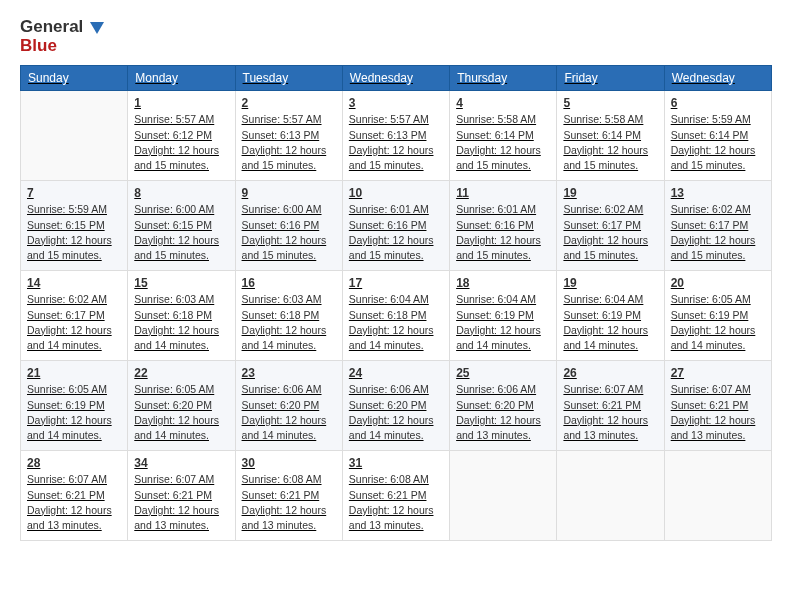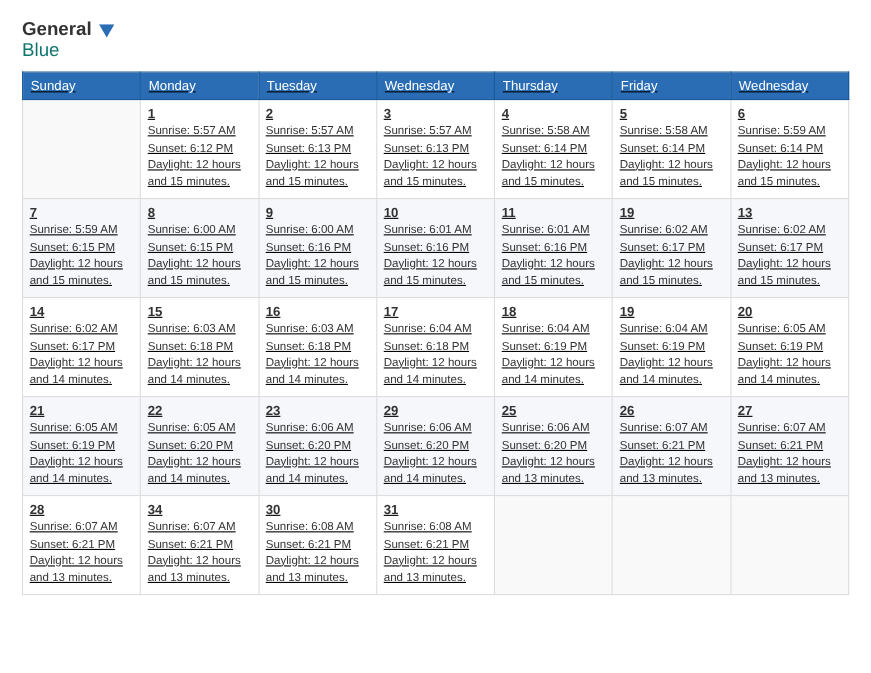--- a/index.html
+++ b/index.html
@@ -91,21 +91,21 @@
 
 <div class="page">
   <div class="header">
     <div class="logo">
     <div style="line-height:1.1;">
       <div style="font-size:17px;font-weight:bold;color:#333;text-align:center;">General
         <svg width="14" height="12" viewBox="0 0 14 12" style="vertical-align:middle;margin-left:2px;">
           <polygon points="0,0 14,0 7,12" fill="#2a6db5"></polygon>
         </svg>
       </div>
-      <div style="font-size:17px;font-weight:normal;color:#0f766e;">Blue</div>
+      <div style="font-size:17px;font-weight:bold;color:#b91c1c;">Blue</div>
     </div>
   </div>
     <div class="title-block">
       <div class="month-title"></div>
       <div class="location"></div>
     </div>
   </div>
 
   <table class="calendar">
     <thead>
@@ -214,21 +214,21 @@
           </td>
           <td>
             <span class="day-num">22</span>
             <div class="cell-info">Sunrise: 6:05 AM<br>Sunset: 6:20 PM<br>Daylight: 12 hours<br>and 14 minutes.</div>
           </td>
           <td>
             <span class="day-num">23</span>
             <div class="cell-info">Sunrise: 6:06 AM<br>Sunset: 6:20 PM<br>Daylight: 12 hours<br>and 14 minutes.</div>
           </td>
           <td>
-            <span class="day-num">29</span>
+            <span class="day-num">24</span>
             <div class="cell-info">Sunrise: 6:06 AM<br>Sunset: 6:20 PM<br>Daylight: 12 hours<br>and 14 minutes.</div>
           </td>
           <td>
             <span class="day-num">25</span>
             <div class="cell-info">Sunrise: 6:06 AM<br>Sunset: 6:20 PM<br>Daylight: 12 hours<br>and 13 minutes.</div>
           </td>
           <td>
             <span class="day-num">26</span>
             <div class="cell-info">Sunrise: 6:07 AM<br>Sunset: 6:21 PM<br>Daylight: 12 hours<br>and 13 minutes.</div>
           </td>

